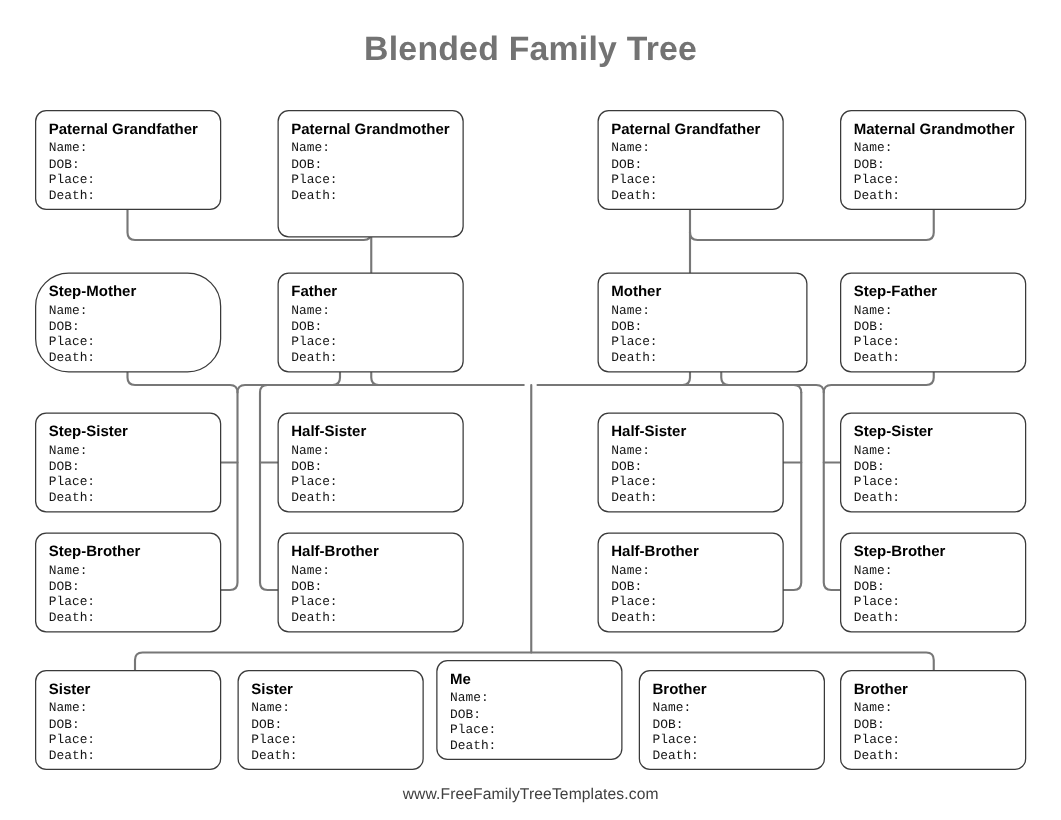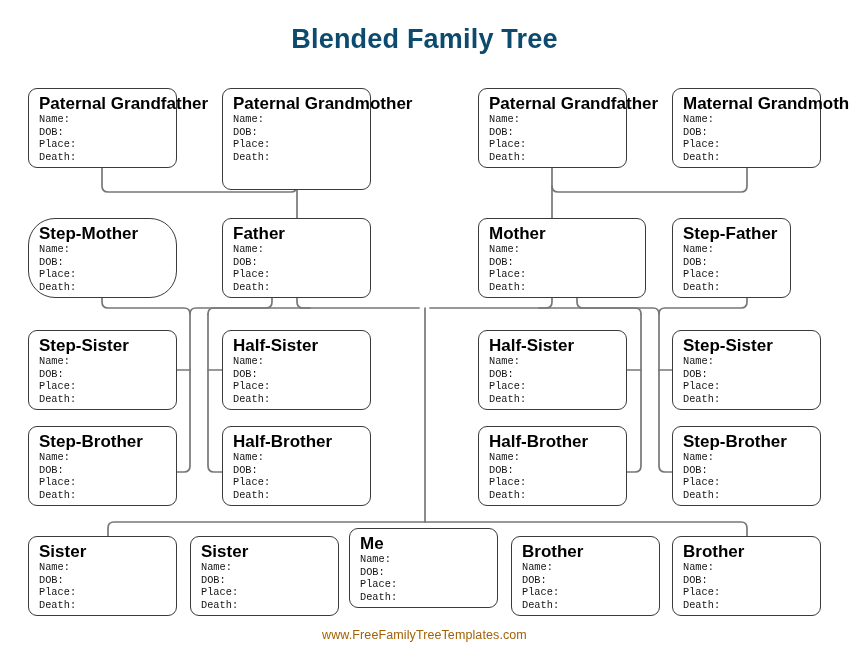--- a/index.html
+++ b/index.html
@@ -29,33 +29,33 @@
   }
   #page-title {
     position: absolute;
     left: 0;
     top: 24px;
     width: 849px;
     text-align: center;
     font-size: 27px;
     font-weight: 700;
     letter-spacing: 0.2px;
-    color: #0c4a6e;
+    color: #737373;
   }
   .node {
     position: absolute;
     box-sizing: border-box;
     background: #ffffff;
     border: 1.6px solid #3a3a3a;
     border-radius: 9px;
     padding: 8px 0 0 10px;
     z-index: 2;
   }
   .node-title {
-    font-size: 17px;
+    font-size: 12px;
     font-weight: 700;
     color: #000000;
     line-height: 13px;
     margin-bottom: 3px;
     white-space: nowrap;
   }
   .node-fields {
     list-style: none;
     margin: 0;
     padding: 0;
@@ -68,21 +68,21 @@
     line-height: 12.6px;
     white-space: nowrap;
   }
   #footer {
     position: absolute;
     left: 0;
     top: 628px;
     width: 849px;
     text-align: center;
     font-size: 12.5px;
-    color: #a16207;
+    color: #404040;
     letter-spacing: 0.1px;
   }
 </style>
 </head>
 <body>
 
 <div id="page">
 
   <div id="page-title">Blended Family Tree</div>
 
@@ -184,21 +184,21 @@
   <div class="node" style="left:478px; top:218px; width:168px; height:80px;">
     <div class="node-title">Mother</div>
     <ul class="node-fields">
       <li>Name:</li>
       <li>DOB:</li>
       <li>Place:</li>
       <li>Death:</li>
     </ul>
   </div>
 
-  <div class="node" style="left:672px; top:218px; width:119px; height:80px;">
+  <div class="node" style="left:672px; top:218px; width:149px; height:80px;">
     <div class="node-title">Step-Father</div>
     <ul class="node-fields">
       <li>Name:</li>
       <li>DOB:</li>
       <li>Place:</li>
       <li>Death:</li>
     </ul>
   </div>
 
   <div class="node" style="left:28px; top:330px; width:149px; height:80px;">

